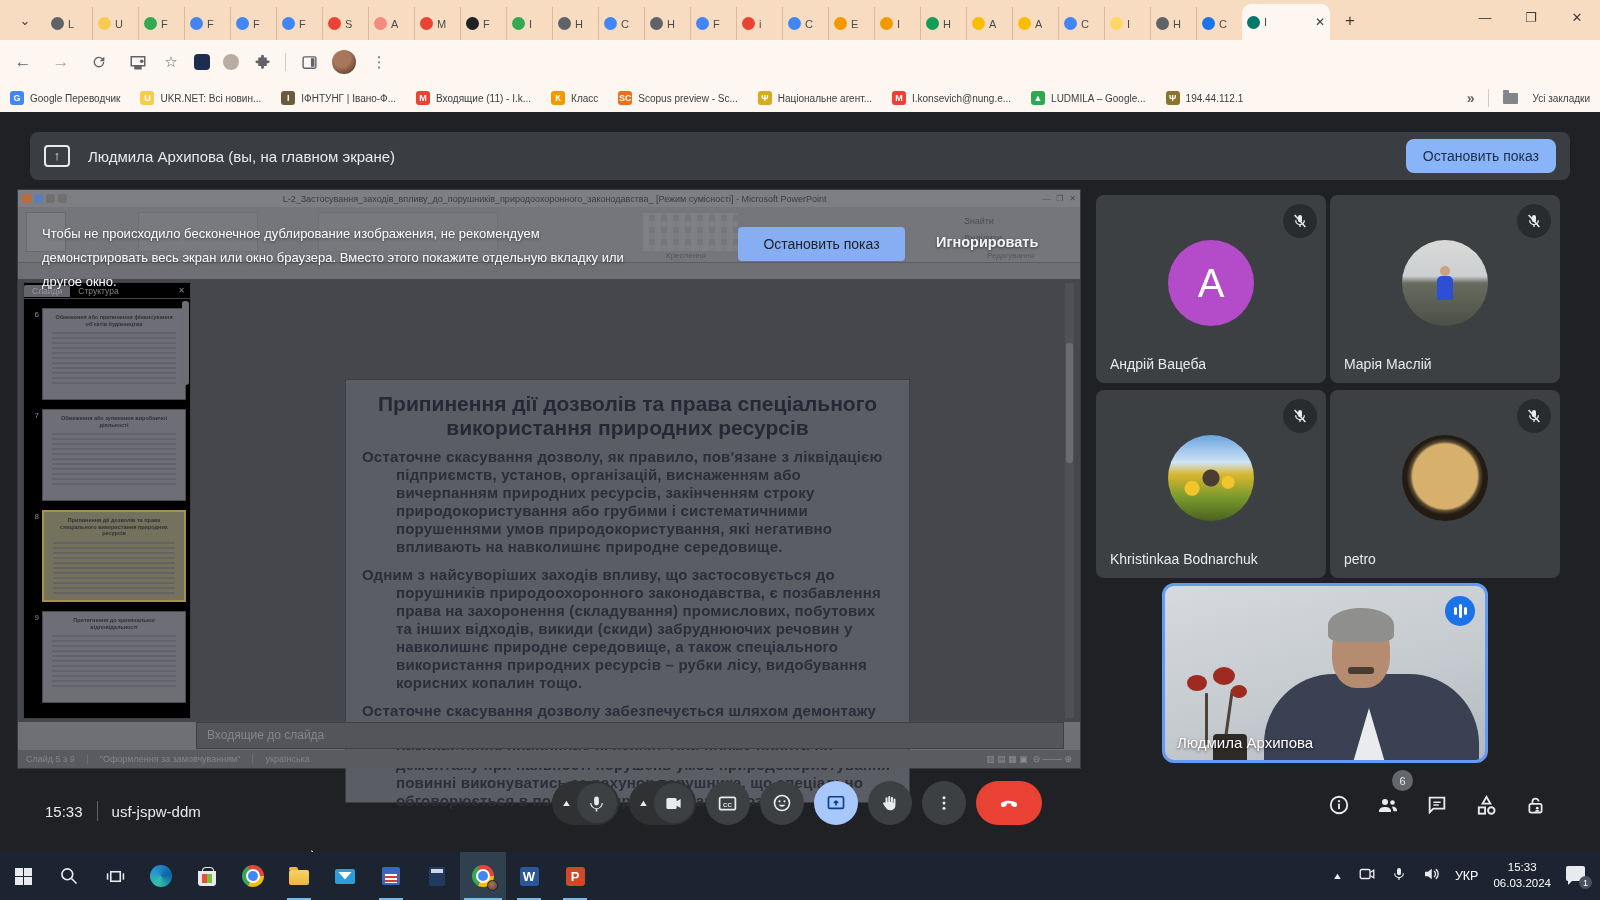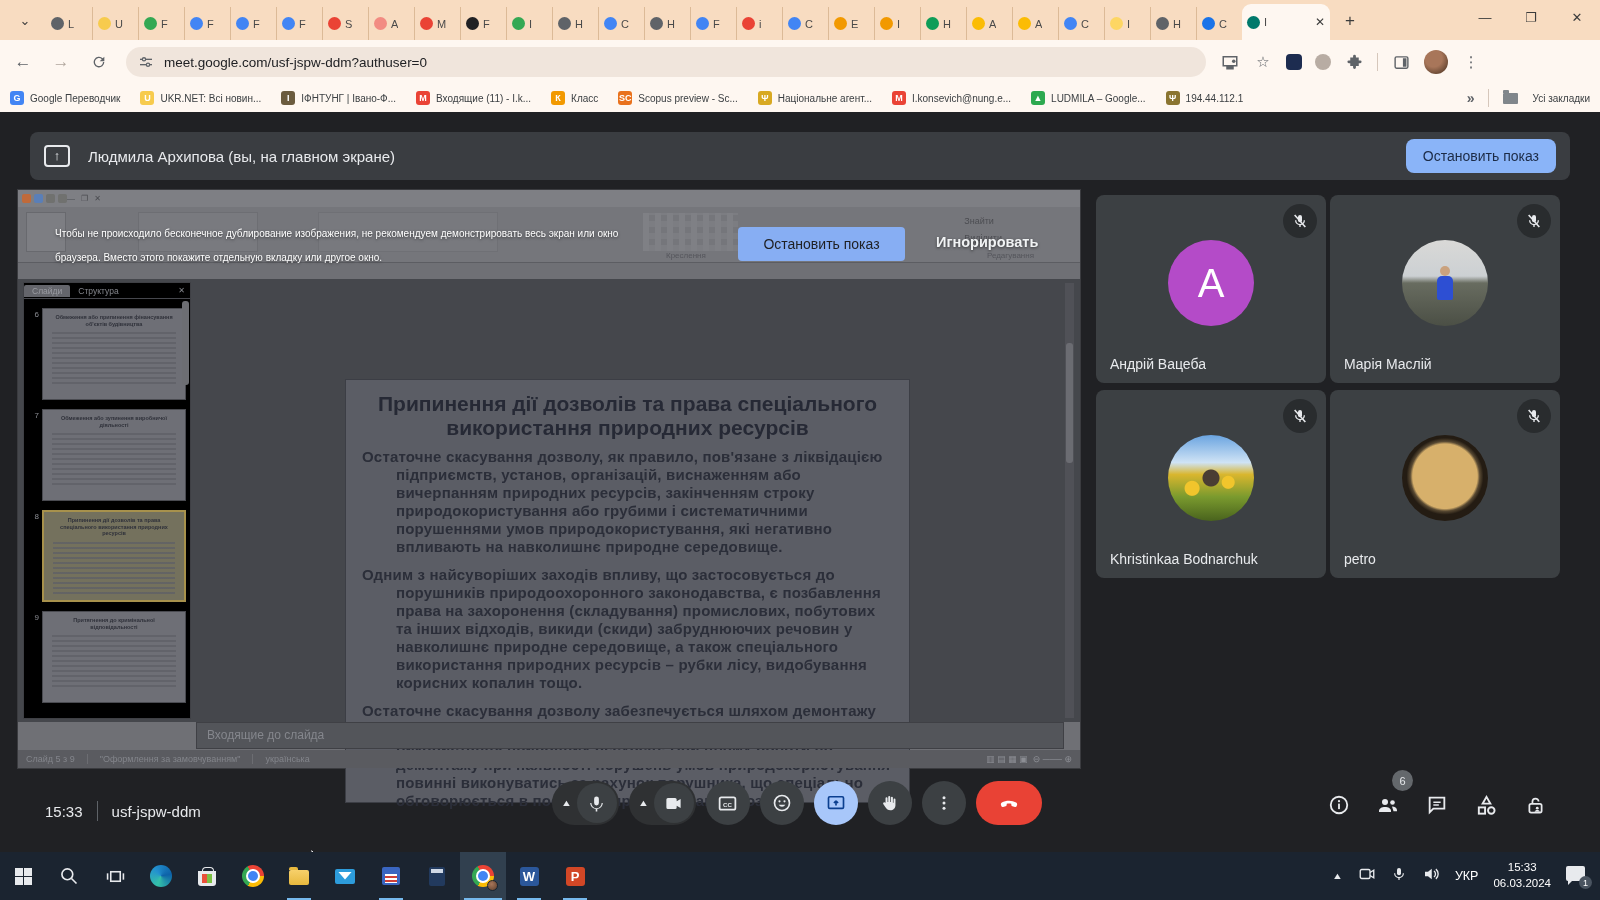--- a/index.html
+++ b/index.html
@@ -88,21 +88,21 @@
   .slide p { font-size:15px; font-weight:bold; color:#2b2e39; line-height:1.2; margin-bottom:10px; padding-left:34px; text-indent:-34px; letter-spacing:.2px; }
   .vscroll { position:absolute; right:6px; top:4px; width:9px; bottom:4px; background:#505157; }
   .vscroll .vthumb { position:absolute; top:60px; left:1px; width:7px; height:120px; background:#6b6c72; border-radius:3px; }
 
   .ppt-notes { position:absolute; left:178px; right:16px; bottom:19px; height:27px; background:#53555a; border:1px solid #3f4045; font-size:12px; color:#85878d; padding:5px 10px; }
   .ppt-status { position:absolute; left:0; right:0; bottom:0; height:18px; background:#5a5b60; display:flex; align-items:center; font-size:9px; color:#83858b; padding:0 8px; gap:12px; }
   .st-sep { width:1px; height:10px; background:#6c6d72; }
   .st-views { margin-left:auto; display:flex; gap:5px; font-size:9px; color:#8c8e94; }
 
   
-  .warn-text { position:absolute; left:55px; top:110px; width:590px; color:#fff; font-size:10px; font-weight:500; line-height:24px; text-shadow:0 1px 3px rgba(0,0,0,.55); z-index:5; }
+  .warn-text { position:absolute; left:42px; top:110px; width:590px; color:#fff; font-size:13px; font-weight:500; line-height:24px; text-shadow:0 1px 3px rgba(0,0,0,.55); z-index:5; }
   .warn-stop { position:absolute; left:738px; top:115px; width:167px; height:34px; background:#87aef3; border:none; border-radius:4px; color:#1f2023; font-size:14px; z-index:5; }
   .warn-ignore { position:absolute; left:936px; top:122px; background:none; border:none; color:#f1f3f4; font-size:14.5px; font-weight:600; text-shadow:0 1px 3px rgba(0,0,0,.55); z-index:5; }
 
   
   .tile { position:absolute; width:230px; height:188px; background:#3c4043; border-radius:8px; overflow:hidden; }
   .mic-off { position:absolute; top:9px; right:9px; width:34px; height:34px; border-radius:50%; background:rgba(26,27,30,.55); display:flex; align-items:center; justify-content:center; }
   .p-avatar { position:absolute; left:50%; top:45px; transform:translateX(-50%); width:86px; height:86px; border-radius:50%; display:flex; align-items:center; justify-content:center; color:#fff; font-size:40px; }
   .p-name { position:absolute; left:14px; bottom:11px; color:#e8eaed; font-size:14px; font-weight:500; }
   .av-field { background:linear-gradient(180deg,#d9d9d7 0%,#ccd0d3 42%,#686c60 50%,#4b4f45 100%); position:relative; }
   .av-field::before { content:''; position:absolute; left:50%; top:30%; transform:translateX(-50%); width:10px; height:10px; border-radius:50%; background:#caa27e; }
@@ -304,31 +304,20 @@
 </div>
 
 <div class="toolbar">
   <div class="navbtn">←</div>
   <div class="navbtn dim">→</div>
   <div class="navbtn">
     <svg width="16" height="16" viewBox="0 0 24 24">
         <path d="M17.6 6.4A8 8 0 1 0 20 12h-2a6 6 0 1 1-1.8-4.2L13 11h7V4z" fill="#5f6368"></path>
       </svg>
   </div>
-  <div class="omnibox">
-    <svg class="omni-icon" viewBox="0 0 24 24">
-        <g stroke="#5f6368" stroke-width="2" fill="none">
-          <line x1="3" y1="8" x2="21" y2="8"></line>
-          <line x1="3" y1="16" x2="21" y2="16"></line>
-          <circle cx="9" cy="8" r="2.4" fill="#fef7f1"></circle>
-          <circle cx="15" cy="16" r="2.4" fill="#fef7f1"></circle>
-        </g>
-      </svg>
-    <span class="omni-url">meet.google.com/usf-jspw-ddm?authuser=0</span>
-  </div>
   <div class="tb-icons">
     <div class="tbi">
         <svg width="18" height="18" viewBox="0 0 24 24">
           <path d="M3 5h18v12H13v2h3v2H8v-2h3v-2H3z" fill="none" stroke="#5f6368" stroke-width="2"></path>
           <circle cx="17" cy="11" r="2.4" fill="#5f6368"></circle>
         </svg>
       </div>
     <div class="tbi">☆</div>
     <div class="ext-dark"></div>
     <div class="ext-gray"></div>
@@ -409,20 +398,21 @@
   </div>
 
   <div class="ppt">
     <div class="ppt-titlebar">
       <div class="qat">
         <i style="background:#c06a3a"></i>
         <i style="background:#5a7fb8"></i>
         <i style="background:#70716f"></i>
         <i style="background:#70716f"></i>
       </div>
+      <div class="ppt-title">L-2_Застосування_заходів_впливу_до_порушників_природоохоронного_законодавства_ [Режим сумісності] - Microsoft PowerPoint</div>
       <div class="ppt-winbtns">
           <span>—</span>
           <span>❐</span>
           <span>✕</span>
         </div>
     </div>
     <div class="ppt-ribbon">
       <div class="rb-block" style="left:8px;top:5px;width:40px;height:40px;"></div>
       <div class="rb-block" style="left:120px;top:5px;width:120px;height:40px;opacity:.55"></div>
       <div class="rb-block" style="left:300px;top:5px;width:180px;height:40px;opacity:.45"></div>
@@ -542,20 +532,41 @@
             <path d="M5.5 11a6.5 6.5 0 0 0 13 0" fill="none" stroke="#e8eaed" stroke-width="2"></path>
             <line x1="12" y1="17.5" x2="12" y2="21" stroke="#e8eaed" stroke-width="2"></line>
             <line x1="4" y1="3" x2="20" y2="21" stroke="#e8eaed" stroke-width="2.4"></line>
           </svg>
         </div>
         <div class="p-avatar av-cat"></div>
         <div class="p-name">petro</div>
       </div>
     </div>
 
+  <div class="self-tile">
+    <div class="sp-body"></div>
+    <div class="sp-shirt"></div>
+    <div class="sp-head"></div>
+    <div class="sp-hair"></div>
+    <div class="sp-mustache"></div>
+    <div class="roses">
+      <span class="stem" style="left:26px;top:28px;width:3px;height:52px;"></span>
+      <span class="stem" style="left:48px;top:24px;width:3px;height:56px;transform:rotate(8deg);"></span>
+      <i style="left:8px;top:10px;width:20px;height:16px;"></i>
+      <i style="left:34px;top:2px;width:22px;height:18px;"></i>
+      <i style="left:52px;top:20px;width:16px;height:13px;"></i>
+      <span class="vase"></span>
+    </div>
+    <div class="audio-badge">
+      <i style="height:8px"></i>
+        <i style="height:14px"></i>
+        <i style="height:8px"></i>
+    </div>
+    <div class="self-name">Людмила Архипова</div>
+  </div>
 
   <div class="people-badge">6</div>
 
   <div class="mfooter">
     <div class="foot-left">
       <span>15:33</span>
       <span class="fl-div"></span>
       <span>usf-jspw-ddm</span>
     </div>
     <div class="controls">

